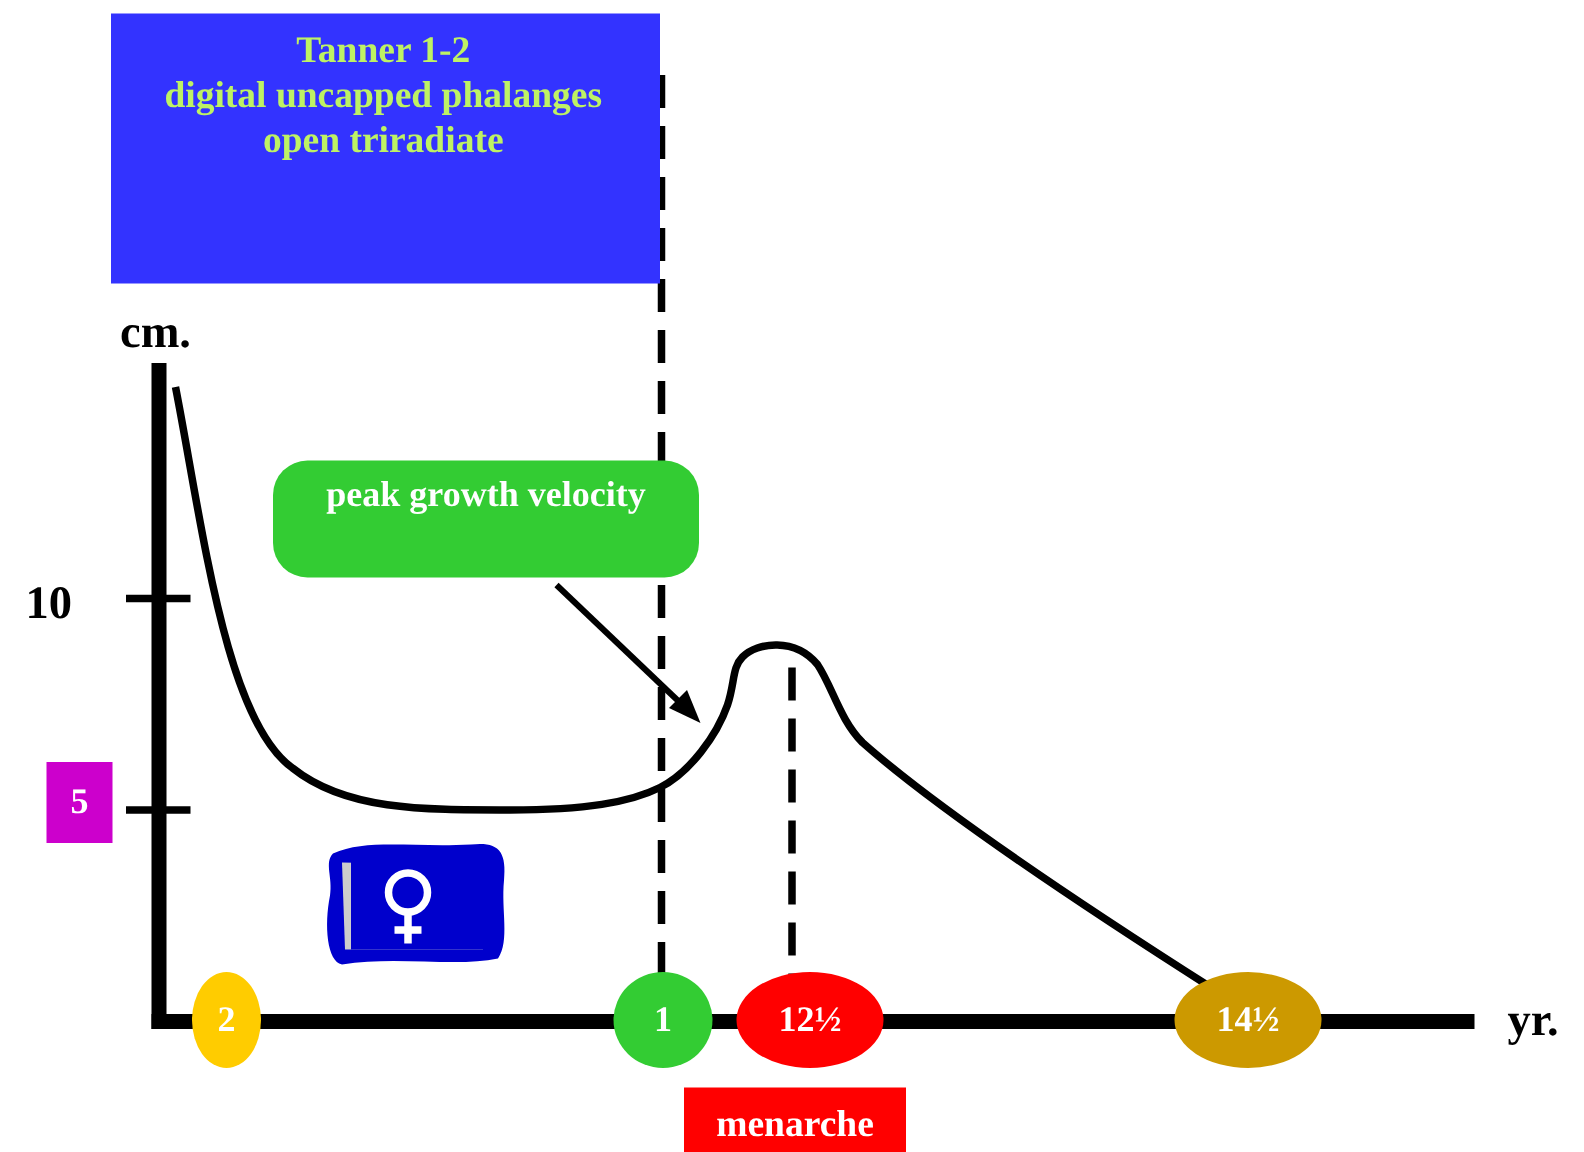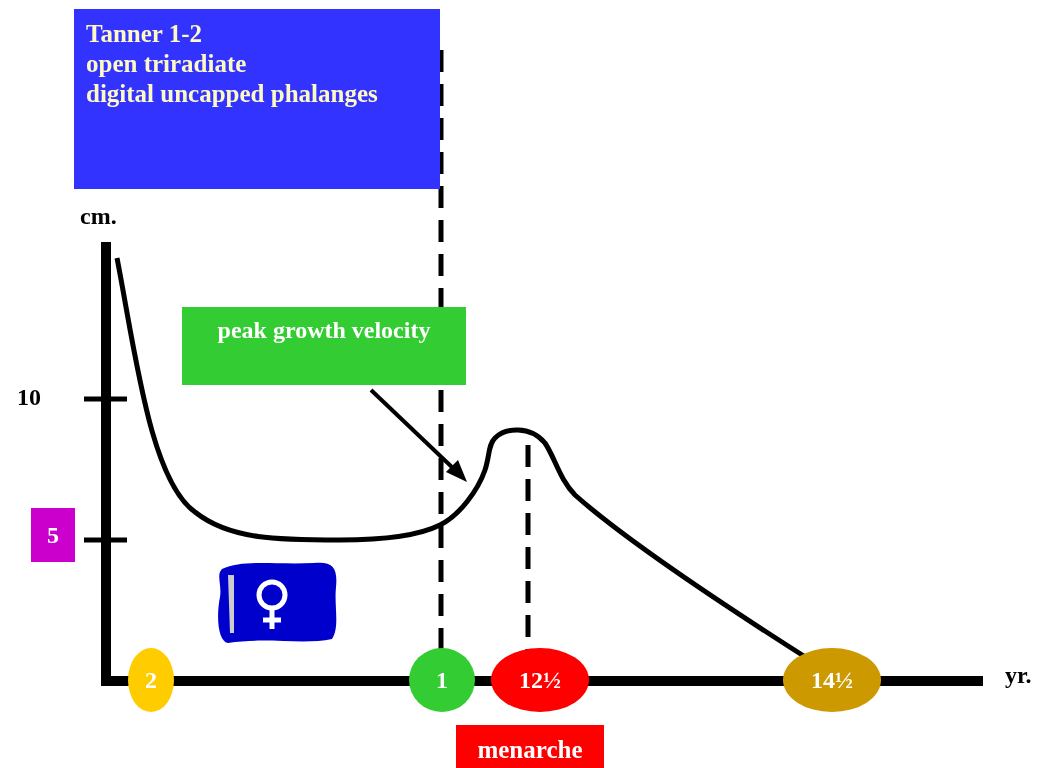--- a/index.html
+++ b/index.html
@@ -1,24 +1,24 @@
 <!DOCTYPE html>
 <html><head>
 <meta charset="utf-8">
 <style>
   html, body { margin: 0; padding: 0; background: #ffffff; }
   body { width: 1056px; height: 768px; position: relative; overflow: hidden;
          font-family: "Liberation Serif", "DejaVu Serif", serif; font-weight: bold; }
   .abs { position: absolute; }
   .bluebox { left: 74px; top: 9px; width: 366px; height: 180px; background: #3333ff;
-             color: #fef9c3; font-size: 25px; line-height: 30px; padding: 10px 15px 0 12px; box-sizing: border-box; }
+             color: #bef264; font-size: 25px; line-height: 30px; padding: 10px 15px 0 12px; box-sizing: border-box; text-align: center; }
   .bluebox div { white-space: nowrap; }
   .greenbox { left: 182px; top: 307px; width: 284px; height: 78px; background: #33cc33;
-              color: #fff; font-size: 24px; text-align: center; padding-top: 10px; box-sizing: border-box; }
-  .label-black { color: #000; font-size: 24px; text-align: right; }
+              color: #fff; font-size: 24px; text-align: center; padding-top: 10px; box-sizing: border-box; border-radius: 23px; }
+  .label-black { color: #000; font-size: 31px; text-align: right; }
   .mag { left: 31px; top: 508px; width: 44px; height: 54px; background: #cc00cc; color: #fff;
          font-size: 24px; text-align: center; line-height: 54px; }
   .ellipse { border-radius: 50%; color: #fff; font-size: 24px; display: flex; align-items: center;
              justify-content: center; }
   .menarche { left: 456px; top: 725px; width: 148px; height: 43px; background: #ff0000; color: #ffffff;
               font-size: 25px; text-align: center; line-height: 50px; }
   svg { position: absolute; left: 0; top: 0; }
 </style>
 </head>
 <body>
@@ -39,22 +39,22 @@
   <path d="M117,258 C135,350 150,480 195,512 C230,540 280,540 340,540 C390,540 420,535 440,525
            C460,515 478,490 485,470 C490,455 488,445 495,438 C505,428 530,425 545,443
            C555,458 560,480 575,495 C620,535 700,590 810,660" fill="none" stroke="#000" stroke-width="5"></path>
 
   <line x1="371" y1="390" x2="455" y2="470" stroke="#000" stroke-width="4"></line>
   <polygon points="467,482 446,472 458,460" fill="#000"></polygon>
 </svg>
 
 <div class="abs bluebox">
   <div>Tanner 1-2</div>
+  <div>digital uncapped phalanges</div>
   <div>open triradiate</div>
-  <div>digital uncapped phalanges</div>
 </div>
 
 <div class="abs greenbox">peak growth velocity</div>
 
 <div class="abs label-black" style="left:80px; top:203px;">cm.</div>
 <div class="abs label-black" style="left:1005px; top:662px;">yr.</div>
 <div class="abs label-black" style="left:17px; top:384px;">10</div>
 <div class="abs mag">5</div>
 
 <div class="abs" style="left:214px; top:557px; width:128px; height:90px;">

